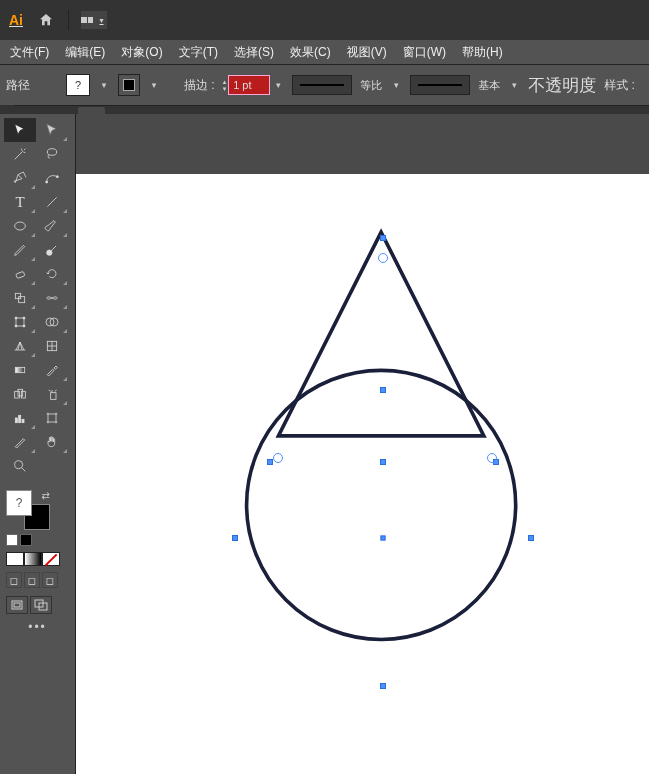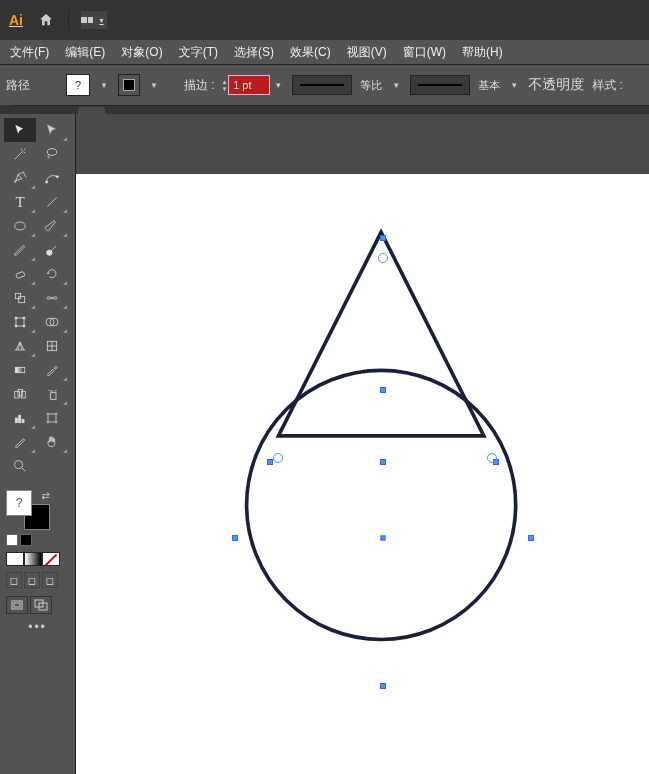--- a/index.html
+++ b/index.html
@@ -23,21 +23,21 @@
 .opt-label { color:#ddd; font-size:12px; }
 .swatch-box { width: 24px; height: 22px; border: 1px solid #222; display:flex;align-items:center;justify-content:center;font-size:11px;cursor:pointer; }
 .caret { width:12px; height:22px; display:flex;align-items:center;justify-content:center;font-size:9px;color:#ccc;cursor:pointer;}
 .fill-indicator { width:22px;height:22px;border:1px solid #222;display:flex;align-items:center;justify-content:center;position:relative;cursor:pointer;}
 .fill-indicator .inner{width:12px;height:12px;border:1px solid #aaa;background:#fff;}
 .stroke-spin { display:flex;align-items:center;gap:2px;}
 .stroke-spin .arrows{display:flex;flex-direction:column;font-size:7px;line-height:7px;color:#ccc;}
 .stroke-spin .val{width:42px;height:20px;background:#b91c1c;border:1px solid #f9a8d4;color:#ddd;padding:0 4px;font-size:11px;display:flex;align-items:center;}
 .stroke-preview { width:60px;height:20px;background:#3a3a3a;border:1px solid #222;display:flex;align-items:center;justify-content:center;position:relative;}
 .stroke-preview .line{height:2px;width:44px;background:#000;}
-.opacity-box{color:#ddd;font-size:14px;}
+.opacity-box{color:#ddd;font-size:17px;}
 
 
 .tab-bar { height: 24px; background: #333; display: flex; align-items: flex-end; padding-left: 78px; border-bottom: 1px solid #222;}
 .tab { height: 22px; background: #4a4a4a; padding: 0 10px; display:flex;align-items:center;gap:10px; font-size:11.5px;color:#ddd; border-top-left-radius:2px;border-top-right-radius:2px;cursor:pointer;}
 .tab .close{font-size:12px;color:#ccc;cursor:pointer;}
 .tab-handle{position:absolute;left:0;width:14px;height:24px;background:#333;display:flex;align-items:center;justify-content:center;}
 .tab-handle span{display:block;width:2px;height:2px;background:#888;margin:1px;}
 
 
 .tools-panel { position: absolute; left: 0; top: 114px; width: 76px; bottom: 0; background: #535353; border-right: 1px solid #222; padding-top:2px; overflow:hidden;}

